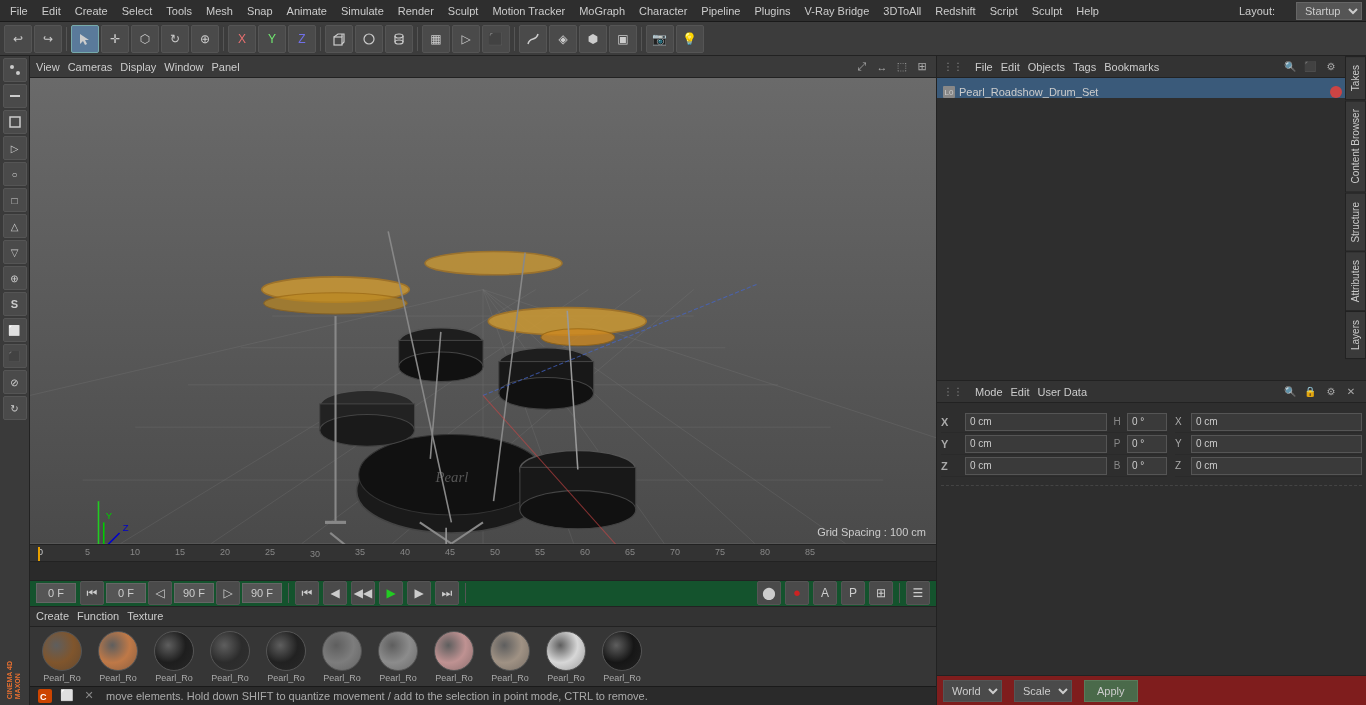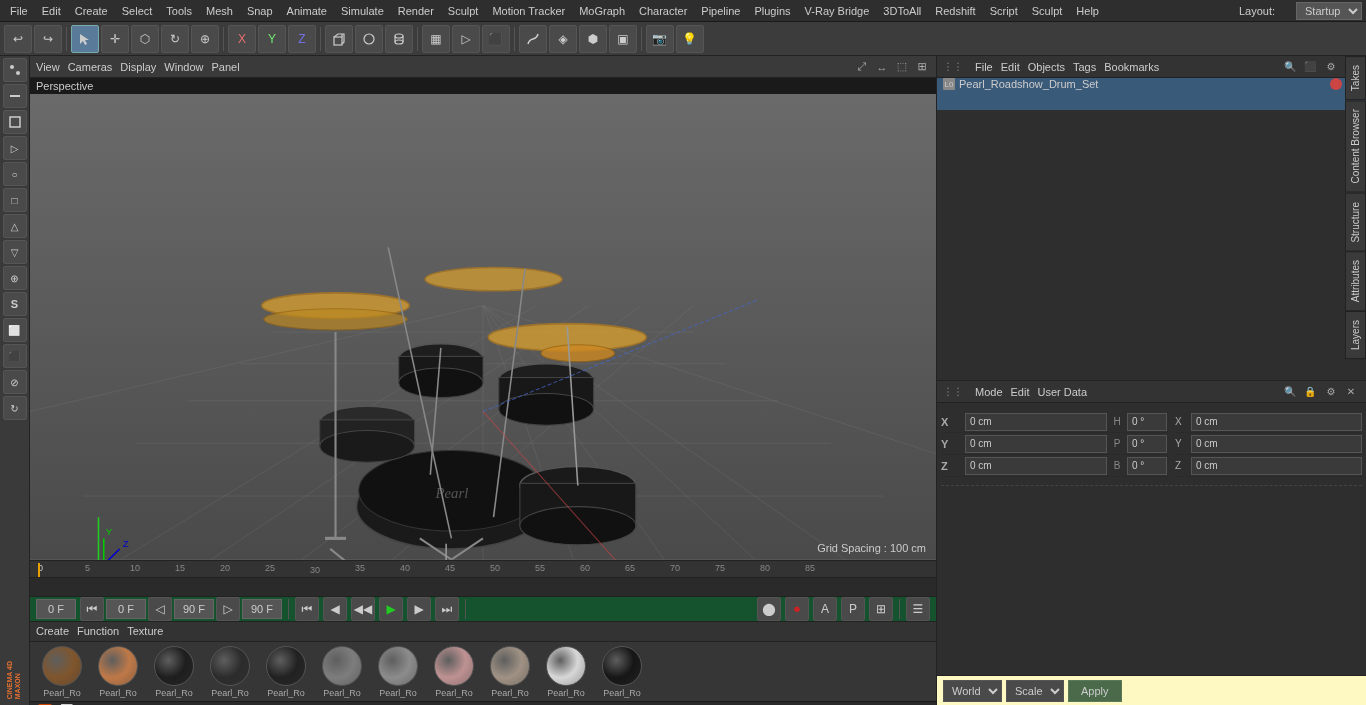--- a/index.html
+++ b/index.html
@@ -67,38 +67,38 @@
 
     
     #right-panel { width: 430px; display: flex; flex-direction: column; background: #3a3a3a; border-left: 1px solid #222; }
 
     
     #object-manager { flex: 1; display: flex; flex-direction: column; min-height: 200px; max-height: 370px; }
     #om-header { display: flex; align-items: center; height: 22px; background: #333; border-bottom: 1px solid #222; padding: 0 6px; gap: 8px; }
     .om-menu { color: #ccc; font-size: 11px; cursor: pointer; }
     .om-btn { width: 18px; height: 18px; display: flex; align-items: center; justify-content: center; cursor: pointer; color: #aaa; font-size: 10px; }
     #om-content { flex: 1; background: #2e2e2e; overflow: auto; }
-    .om-row { display: flex; align-items: flex-start; height: 32px; padding: 0 6px; gap: 4px; cursor: pointer; }
+    .om-row { display: flex; align-items: flex-end; height: 20px; padding: 0 6px; gap: 4px; cursor: pointer; }
     .om-row.selected { background: #3a5a7a; }
     .om-dot { width: 12px; height: 12px; border-radius: 50%; background: #cc4444; }
 
     
     #attr-panel { flex: 1; display: flex; flex-direction: column; border-top: 1px solid #222; }
     #attr-header { display: flex; align-items: center; height: 22px; background: #333; border-bottom: 1px solid #222; padding: 0 6px; gap: 8px; }
     .attr-menu { color: #ccc; font-size: 11px; cursor: pointer; }
     #attr-content { flex: 1; background: #2e2e2e; overflow: auto; padding: 4px; }
     .attr-row { display: flex; align-items: center; height: 22px; gap: 4px; border-bottom: 1px solid #2a2a2a; }
     .attr-label { width: 20px; color: #aaa; font-size: 11px; font-weight: bold; }
     .attr-field { flex: 1; display: flex; align-items: center; gap: 2px; }
     .attr-input { flex: 1; height: 18px; background: #3a3a3a; border: 1px solid #555; color: #ccc; font-size: 10px; padding: 0 4px; }
     .attr-sub-label { color: #888; font-size: 10px; width: 12px; text-align: center; }
     .attr-angle { width: 40px; height: 18px; background: #3a3a3a; border: 1px solid #555; color: #ccc; font-size: 10px; padding: 0 4px; }
 
     
-    #coord-bottom { height: 30px; background: #fef9c3; border-top: 1px solid #222; display: flex; align-items: center; padding: 0 6px; gap: 4px; }
+    #coord-bottom { height: 30px; background: #7f1d1d; border-top: 1px solid #222; display: flex; align-items: center; padding: 0 6px; gap: 12px; }
     .coord-select { background: #4a4a4a; border: 1px solid #555; color: #ccc; font-size: 11px; padding: 2px 4px; height: 22px; }
     .apply-btn { background: #4a6a4a; border: 1px solid #5a7a5a; color: #ccc; font-size: 11px; padding: 2px 12px; height: 22px; cursor: pointer; }
     .side-tab { writing-mode: vertical-lr; transform: rotate(180deg); background: #3a3a3a; border: 1px solid #222; color: #ccc; font-size: 10px; padding: 8px 4px; cursor: pointer; text-orientation: mixed; }
   </style>
 </head>
 <body>
 
 <div id="menu-bar">
   <div class="menu-item">File</div>
   <div class="menu-item">Edit</div>
@@ -233,21 +233,20 @@
         <span class="viewport-menu">Window</span>
         <span class="viewport-menu">Panel</span>
         <div id="viewport-header-right">
           <div class="vp-icon">⤢</div>
           <div class="vp-icon">↔</div>
           <div class="vp-icon">⬚</div>
           <div class="vp-icon">⊞</div>
         </div>
       </div>
 
-      <div id="perspective-label">Perspective</div>
 
       <div id="viewport">
         
         <svg width="100%" height="100%" viewBox="0 0 860 440" preserveAspectRatio="none">
 
           <defs>
             <linearGradient id="bgGrad" x1="0" y1="0" x2="0" y2="1">
               <stop offset="0%" stop-color="#6a6a6a"></stop>
               <stop offset="50%" stop-color="#5a5a5a"></stop>
               <stop offset="100%" stop-color="#4a4a4a"></stop>

